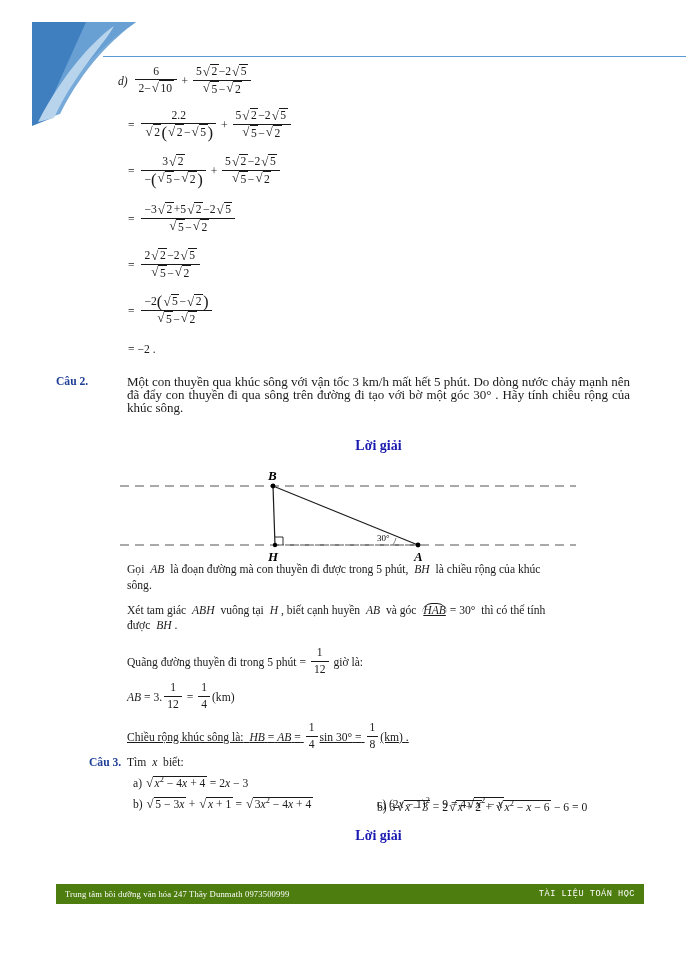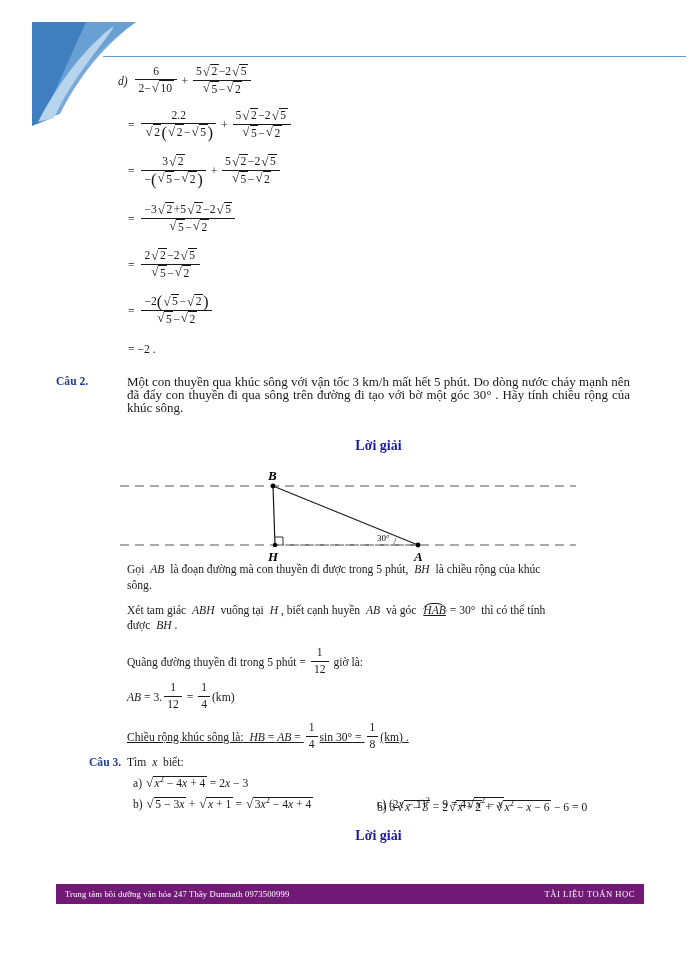--- a/index.html
+++ b/index.html
@@ -135,31 +135,31 @@
     height: 98px;
   }
 
   
   .footer {
     position: absolute;
     left: 56px;
     top: 884px;
     width: 588px;
     height: 20px;
-    background: #701a75;
+    background: #4d7c0f;
     color: #ffffff;
     font-size: 8.6px;
     display: flex;
     align-items: center;
     justify-content: space-between;
     padding: 0 9px;
     box-sizing: border-box;
     letter-spacing: 0.15px;
   }
-  .footer .f-right { letter-spacing: 0.5px; }
+  .footer .f-right { letter-spacing: 0.5px; font-family: Liberation Mono, monospace; }
 </style>
 </head>
 <body>
 
 <div class="page">
 
   <div class="corner">
     <svg width="122" height="110" viewBox="0 0 122 110">
       <path d="M18 0 H122 C95 18 60 48 38 96 L18 104 Z" fill="#3f7fbf"></path>
       <path d="M72 0 H122 C100 16 70 44 46 92 L28 98 Z" fill="#6ba3d6" opacity="0.92"></path>

